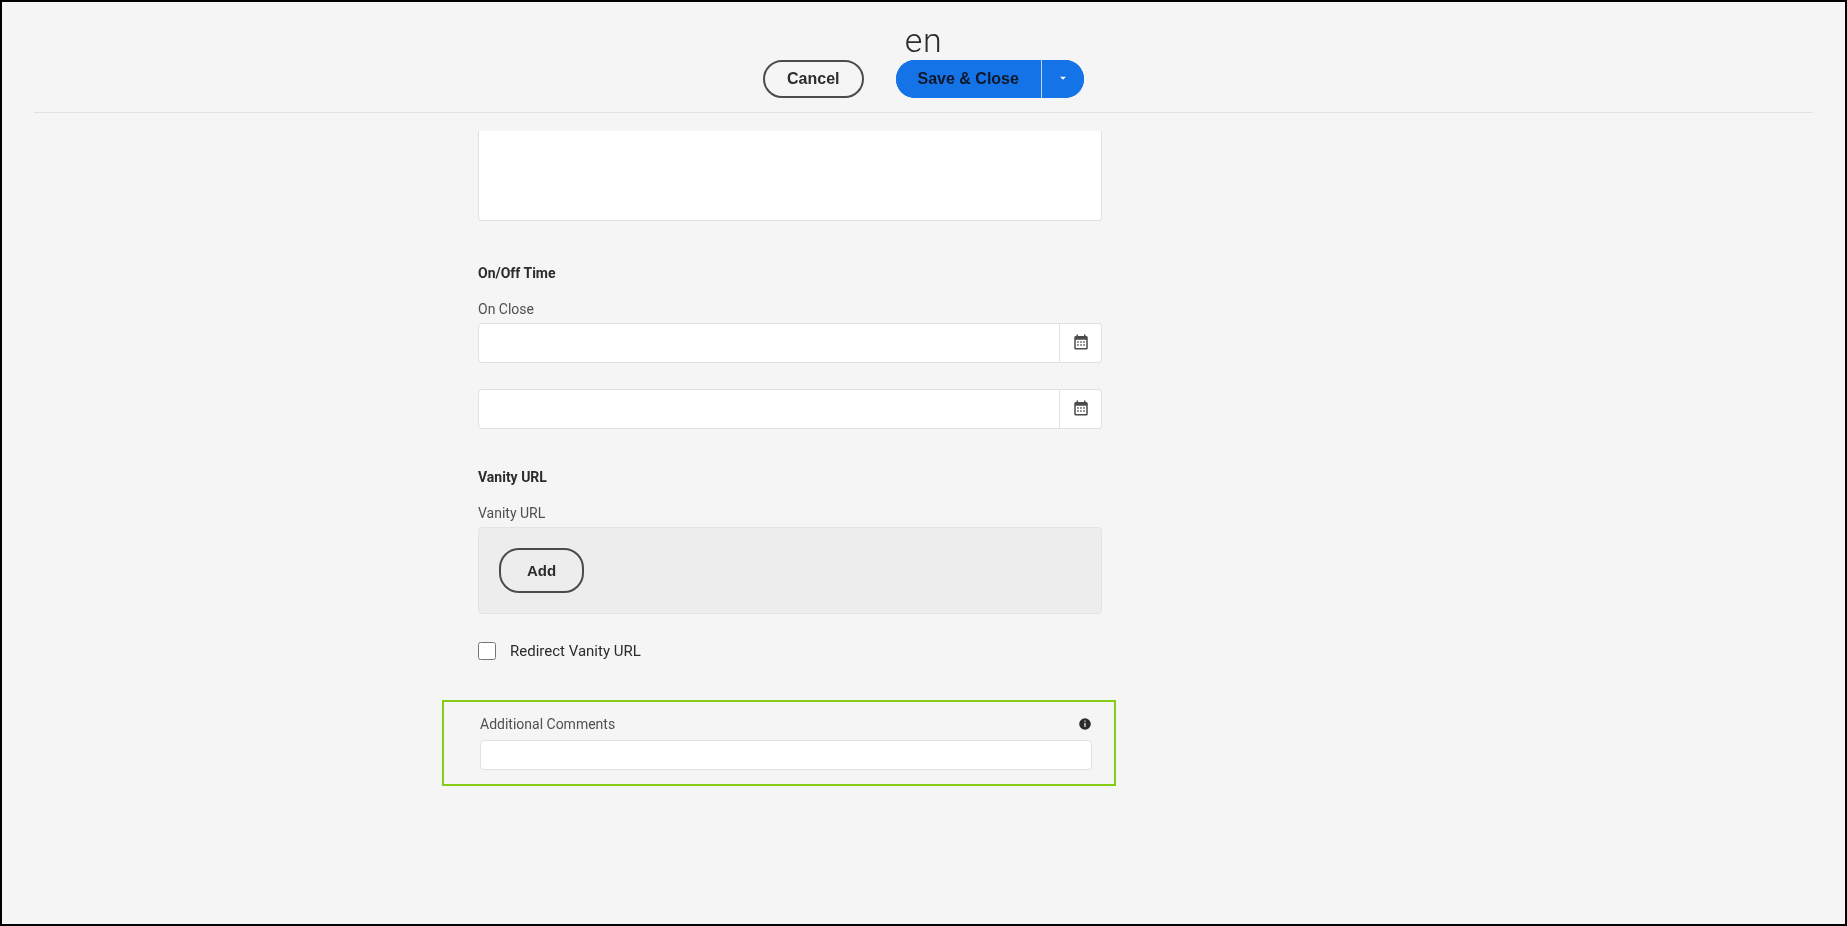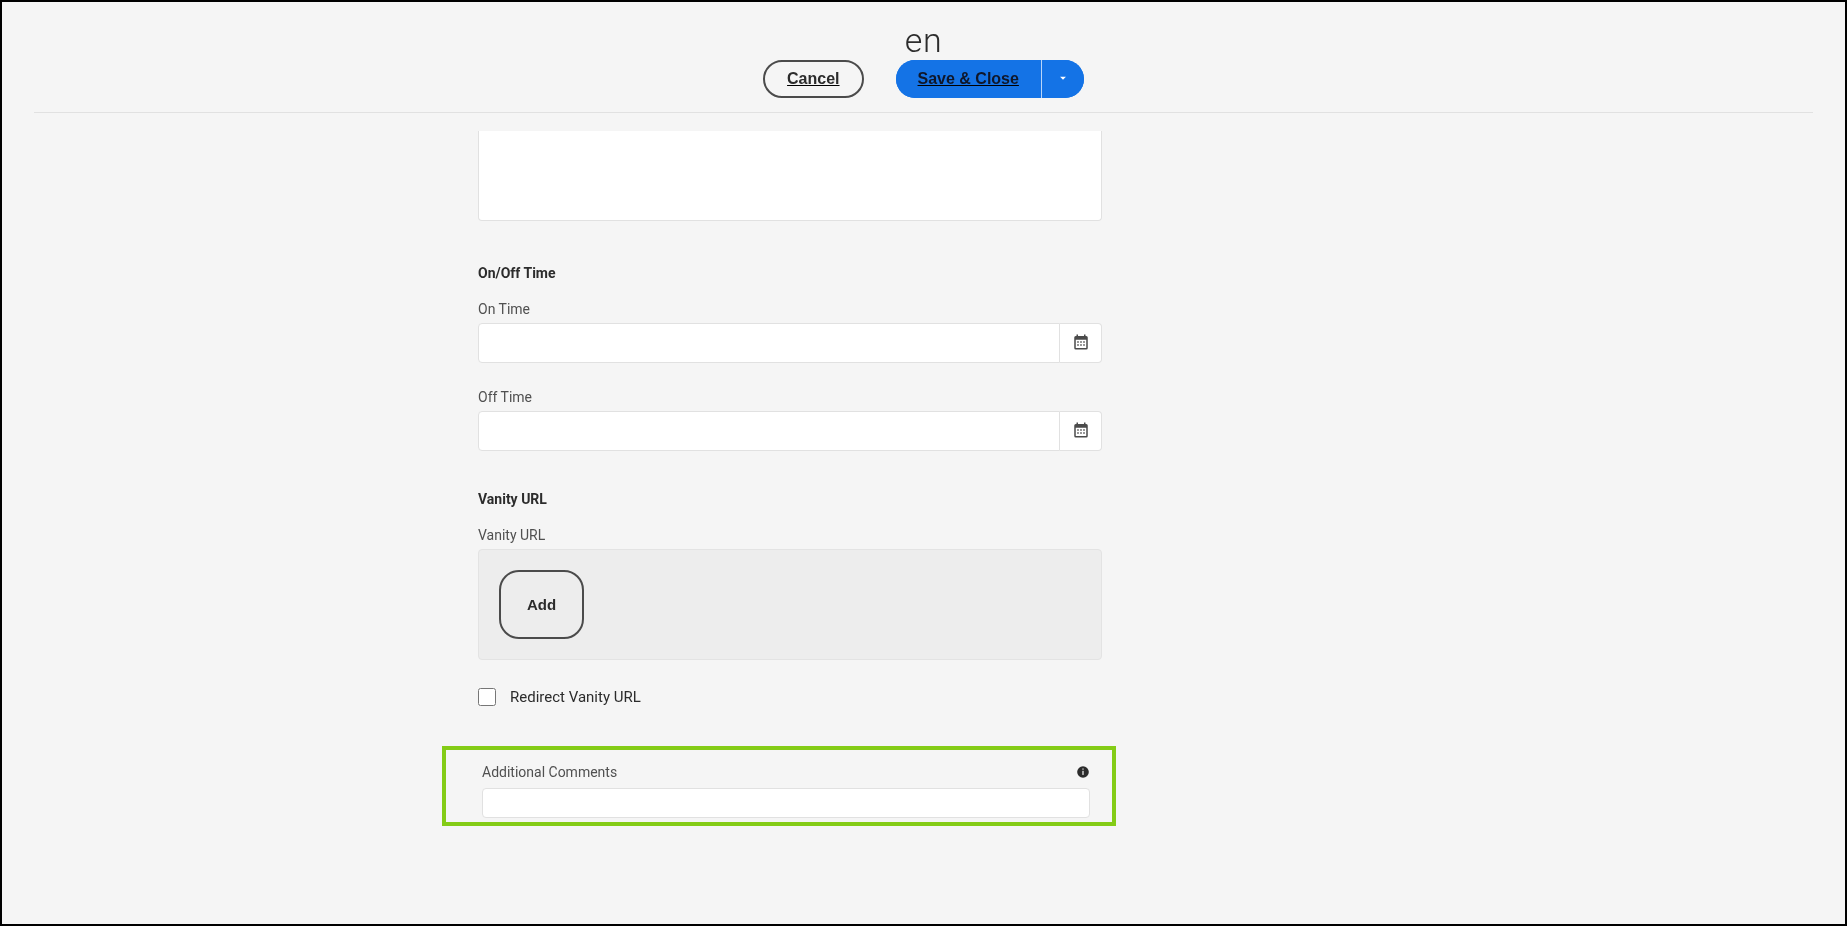--- a/index.html
+++ b/index.html
@@ -37,21 +37,20 @@
   .page-title {
     font-size: 34px;
     font-weight: 300;
     color: #2c2c2c;
     letter-spacing: 0.5px;
   }
   .header-actions {
     display: flex;
     align-items: flex-start;
     gap: 32px;
-    text-decoration: underline;
   }
   .btn-cancel {
     background: transparent;
     border: 2px solid #4b4b4b;
     color: #2c2c2c;
     font-size: 16px;
     font-weight: 600;
     padding: 8px 22px;
     border-radius: 22px;
     cursor: pointer;
@@ -160,21 +159,21 @@
     border-radius: 4px;
     padding: 20px;
     margin-bottom: 28px;
   }
   .btn-add {
     background: transparent;
     border: 2px solid #4b4b4b;
     color: #2c2c2c;
     font-size: 15px;
     font-weight: 600;
-    padding: 24px 26px;
+    padding: 12px 26px;
     border-radius: 20px;
     cursor: pointer;
   }
   .checkbox-row {
     display: flex;
     align-items: flex-end;
     gap: 14px;
     margin-bottom: 40px;
   }
   .checkbox-row input[type="checkbox"] {
@@ -183,22 +182,22 @@
     cursor: pointer;
     accent-color: #1473e6;
   }
   .checkbox-row label {
     font-size: 15px;
     color: #2c2c2c;
     cursor: pointer;
   }
   
   .highlight-box {
-    border: 4px solid #84cc16;
-    padding: 14px 22px 4px 22px;
+    border: 2px solid #84cc16;
+    padding: 14px 22px 14px 22px;
     margin-left: -36px;
     margin-right: -14px;
     position: relative;
   }
   .highlight-label-row {
     display: flex;
     justify-content: space-between;
     align-items: center;
     margin-bottom: 8px;
     padding-left: 14px;
@@ -249,33 +248,32 @@
     </div>
   </div>
 
   <div class="scroll-area">
     <div class="form-column">
 
       <div class="top-textarea"></div>
 
       <div class="section-heading">On/Off Time</div>
 
-      <label class="field-label">On Time</label>
+      <label class="field-label">On Close</label>
       <div class="date-row">
         <input type="text" class="date-input" value="" style="">
         <button class="date-btn">
           <span>
             <svg viewBox="0 0 24 24">
                 <path d="M19 4h-1V2h-2v2H8V2H6v2H5a2 2 0 0 0-2 2v14a2 2 0 0 0 2 2h14a2 2 0 0 0 2-2V6a2 2 0 0 0-2-2zm0 16H5V9h14v11zM7 11h2v2H7zm4 0h2v2h-2zm4 0h2v2h-2zM7 15h2v2H7zm4 0h2v2h-2zm4 0h2v2h-2z"></path>
               </svg>
           </span>
         </button>
       </div>
 
-      <label class="field-label">Off Time</label>
       <div class="date-row">
         <input type="text" class="date-input" value="" style="">
         <button class="date-btn">
           <span>
             <svg viewBox="0 0 24 24">
                 <path d="M19 4h-1V2h-2v2H8V2H6v2H5a2 2 0 0 0-2 2v14a2 2 0 0 0 2 2h14a2 2 0 0 0 2-2V6a2 2 0 0 0-2-2zm0 16H5V9h14v11zM7 11h2v2H7zm4 0h2v2h-2zm4 0h2v2h-2zM7 15h2v2H7zm4 0h2v2h-2zm4 0h2v2h-2z"></path>
               </svg>
           </span>
         </button>
       </div>

